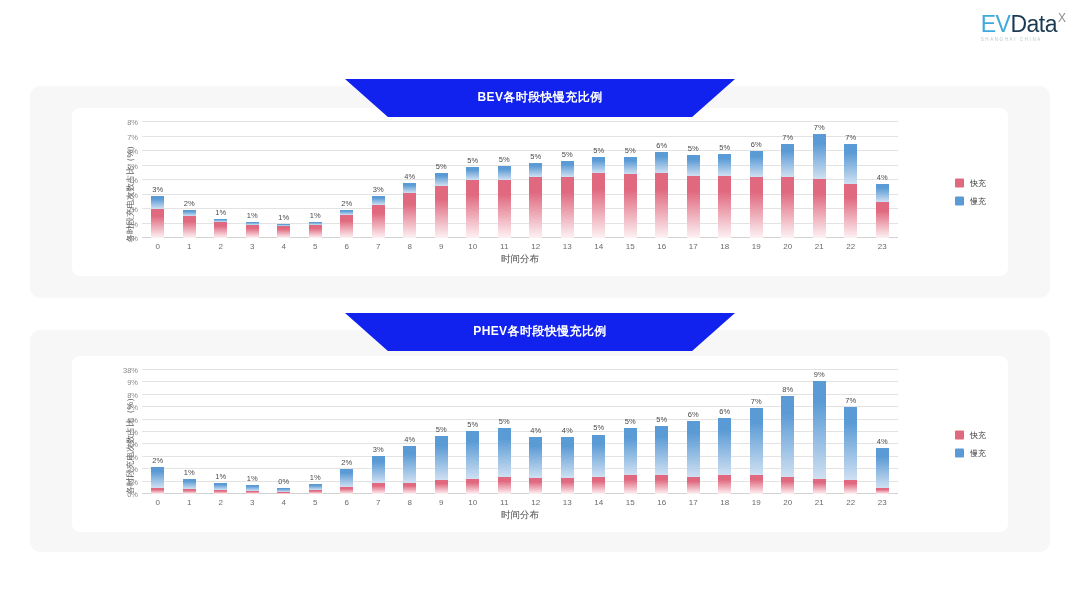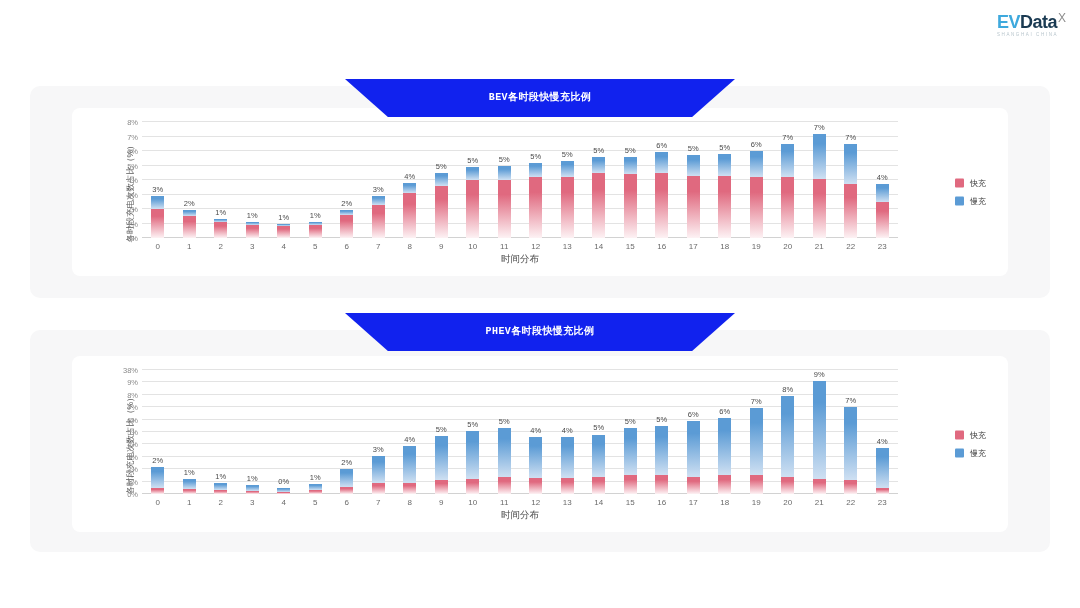--- a/index.html
+++ b/index.html
@@ -31,22 +31,22 @@
     gap: 14px;
   }
   .evdata-logo {
     display: flex;
     flex-direction: column;
     align-items: flex-start;
     line-height: 1;
   }
   .evdata-row { display: flex; align-items: flex-start; }
   .evdata-word {
-    font-size: 18px;
-    font-weight: 700;
+    font-size: 23px;
+    font-weight: 400;
     letter-spacing: -0.5px;
     color: #1a3a52;
   }
   .evdata-ev { color: #3ea9dd; }
   .evdata-x {
     font-size: 12px;
     color: #8d8d8d;
     margin-left: 1px;
     margin-top: -1px;
   }
@@ -119,25 +119,24 @@
     clip-path: polygon(0 0, 100% 0, 89% 100%, 11% 100%);
     display: flex;
     align-items: center;
     justify-content: center;
     z-index: 5;
   }
   .banner-bev  { top: 79px; }
   .banner-phev { top: 313px; }
   .banner-title {
     color: #ffffff;
-    font-size: 10px;
+    font-size: 12px;
     font-weight: 700;
     letter-spacing: 0.4px;
     margin-bottom: 2px;
-    font-family: Liberation Mono, monospace;
   }
 
   
   .chart {
     position: absolute;
     left: 0; top: 0;
     width: 936px;
     height: 100%;
   }
   .ylabel {

